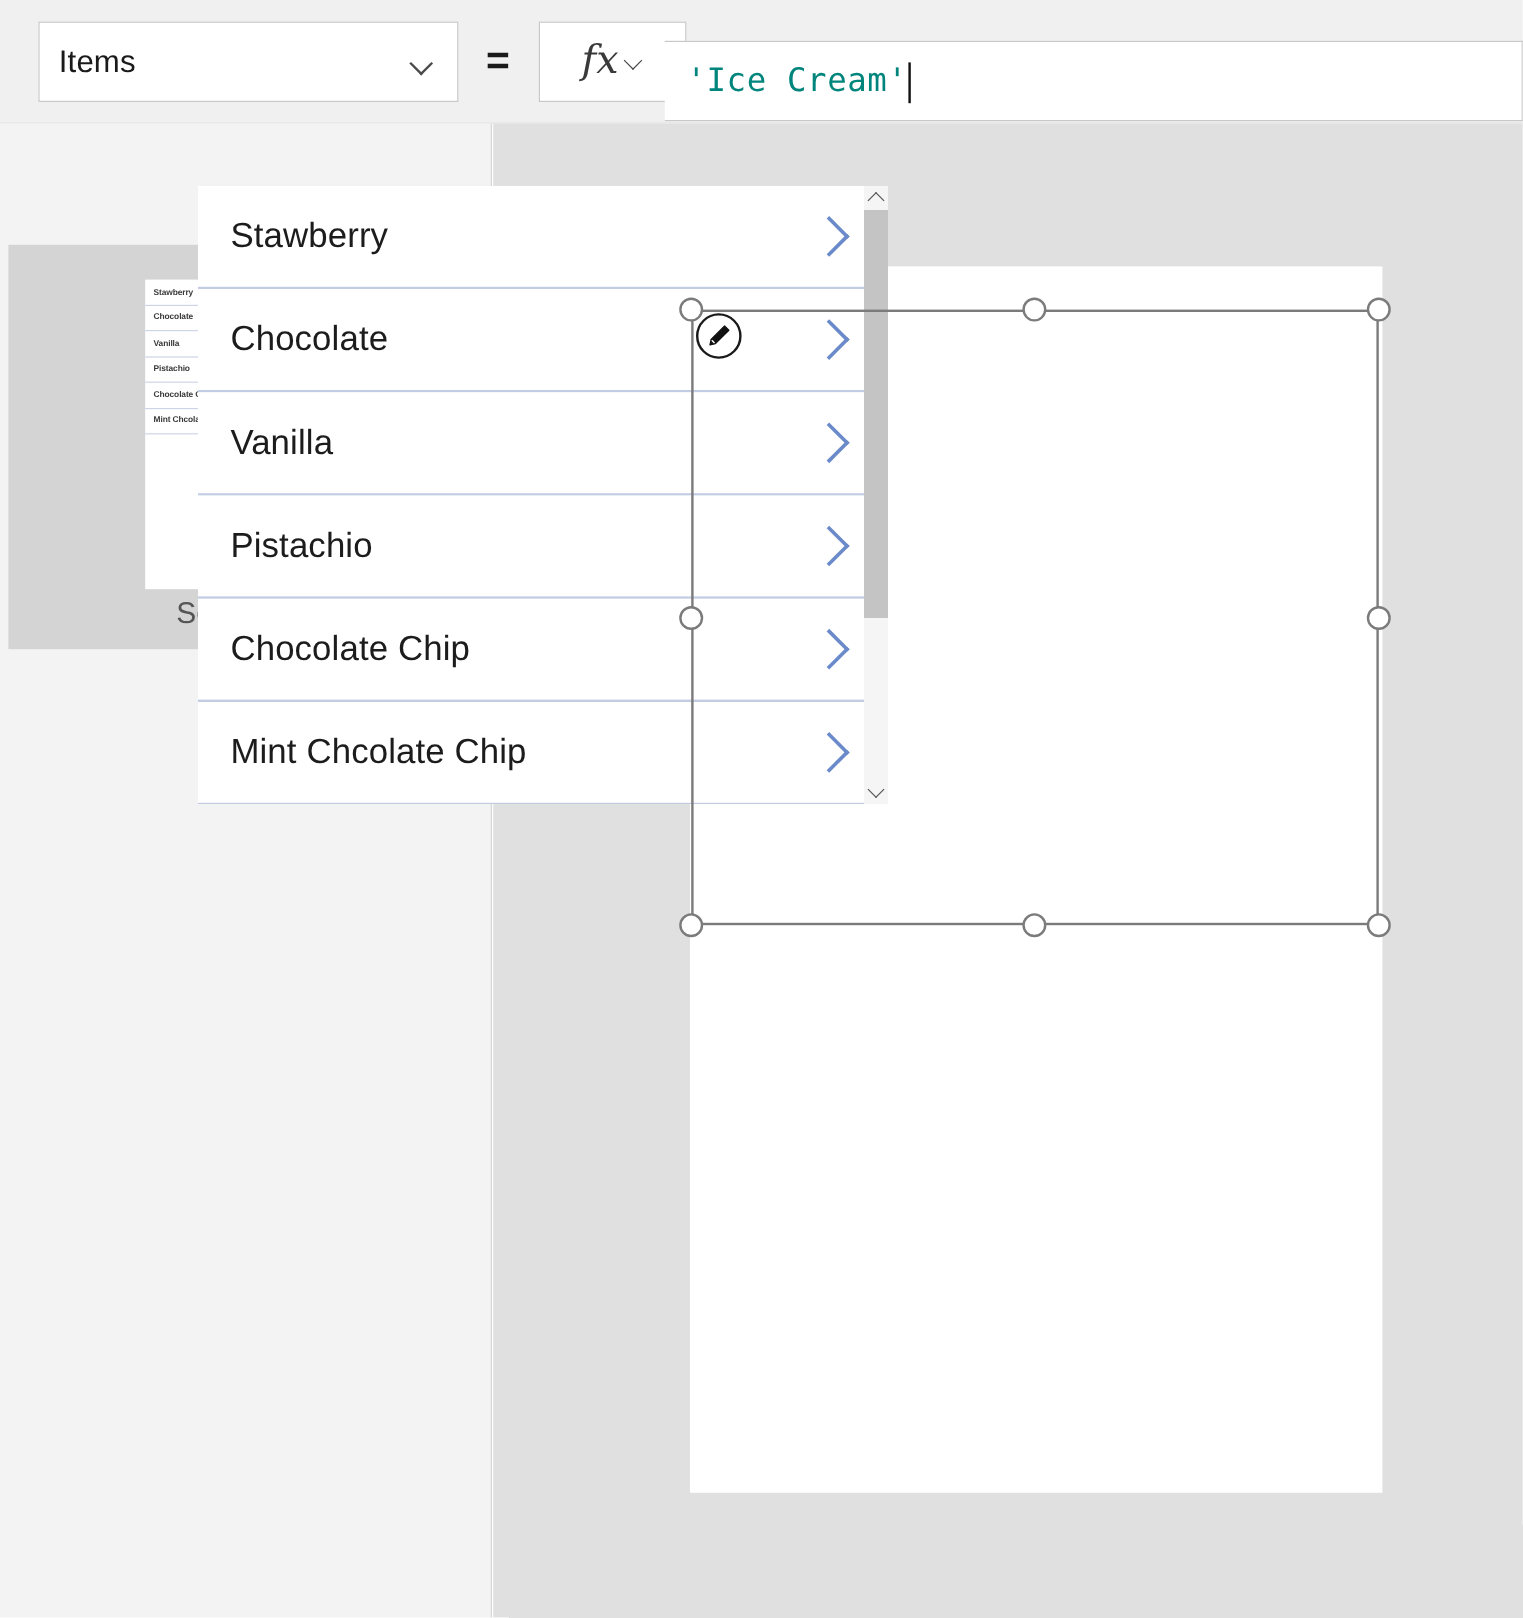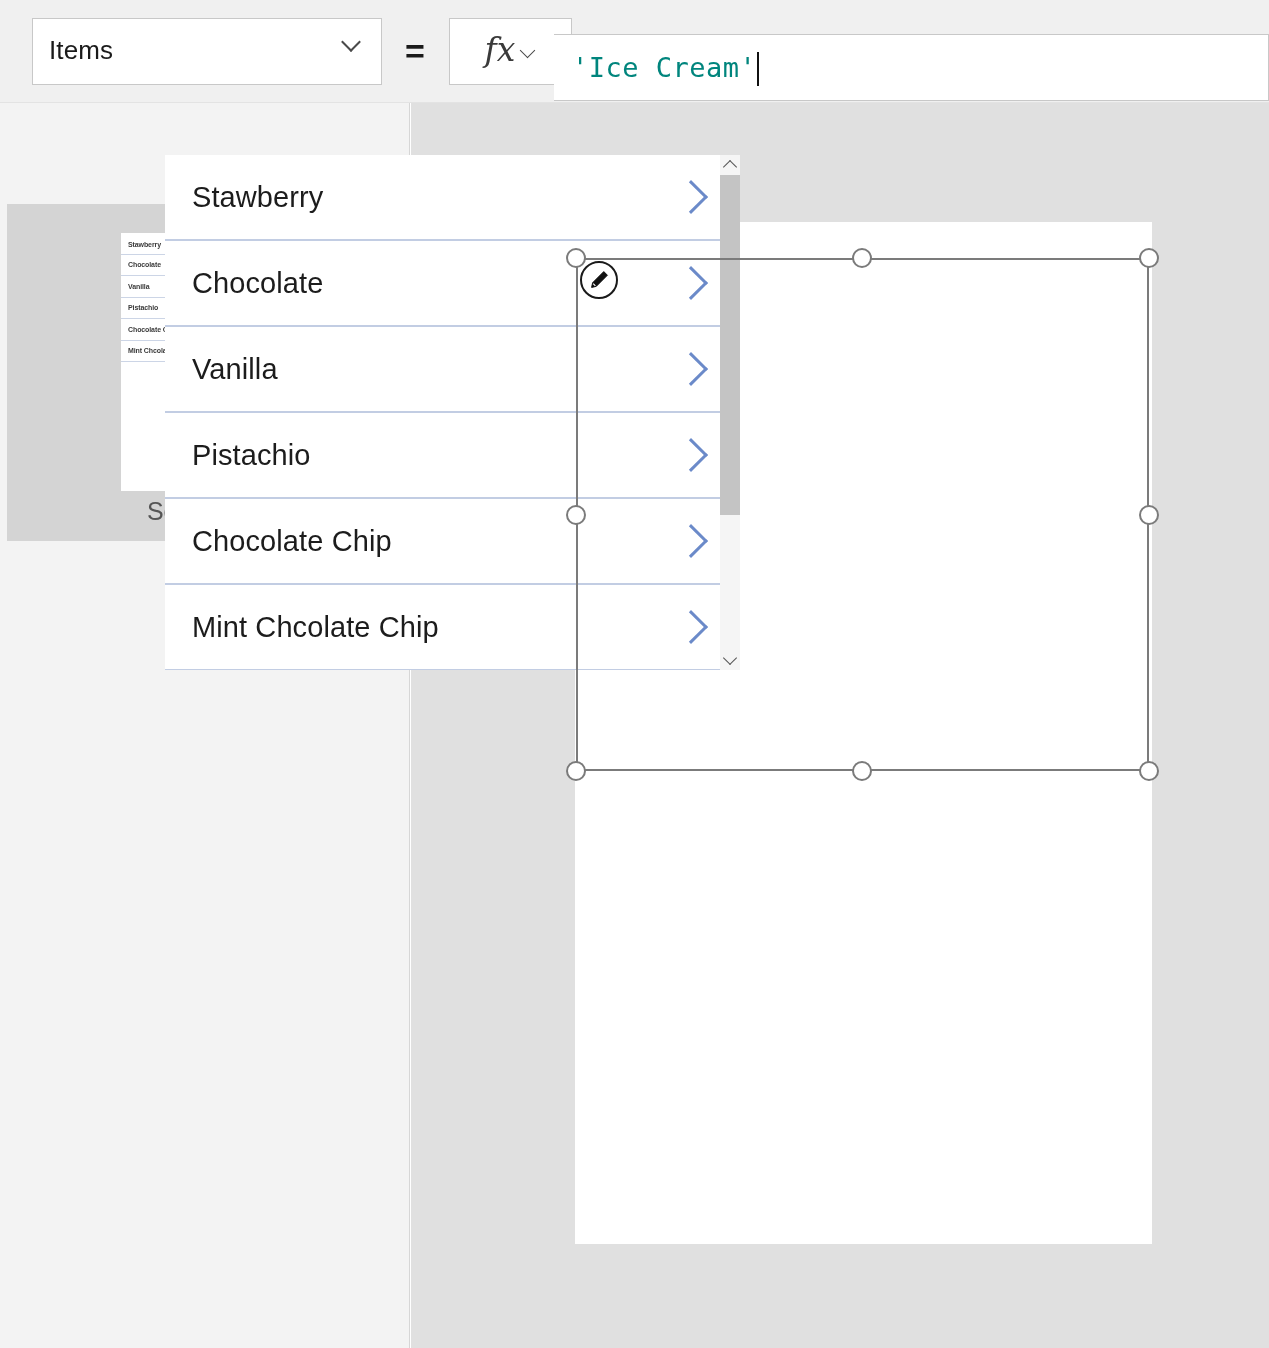--- a/index.html
+++ b/index.html
@@ -29,22 +29,22 @@
     border-bottom: 1px solid #e3e3e3;
   }
 
   .prop-select {
     position: absolute;
     left: 32px; top: 18px;
     width: 350px; height: 67px;
     background: #ffffff;
     border: 1px solid #c8c8c8;
     display: flex;
-    align-items: flex-start;
-    padding: 16px 16px;
+    align-items: center;
+    padding: 0 16px;
     cursor: pointer;
   }
   .prop-select-label {
     flex: 1;
     font-size: 26px;
     color: #1a1a1a;
     letter-spacing: 0.1px;
   }
   .chev-down {
     width: 19px; height: 11px;

